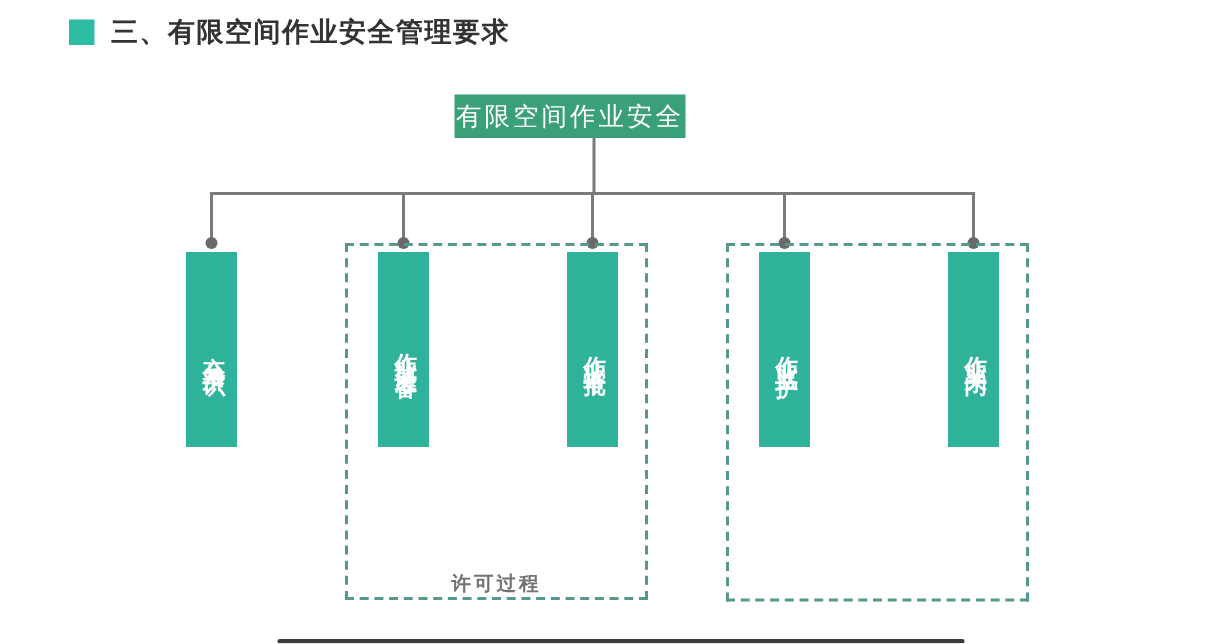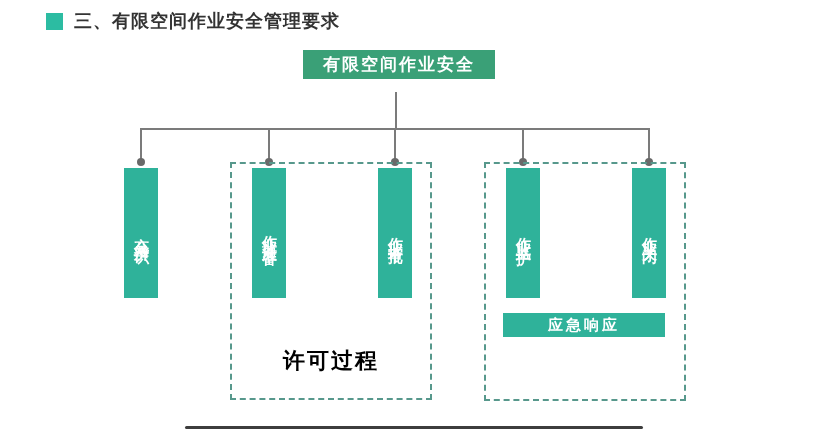--- a/index.html
+++ b/index.html
@@ -7,22 +7,22 @@
     position:relative;width:815px;height:429px;background:#ffffff;
     font-family:"Liberation Sans","DejaVu Sans",sans-serif;overflow:hidden;
   }
   
   .header{position:absolute;left:22px;top:9px;display:flex;align-items:center;gap:11px;padding-left:24px;}
   .bullet{width:17px;height:17px;background:#2cbca2;}
   .title{font-size:18px;font-weight:bold;color:#333;letter-spacing:1px;}
 
   
   .root-box{
-    position:absolute;left:303px;top:50px;width:192px;height:29px;
-    background:#3aa077;color:#fff;font-size:17px;font-weight:bold;
+    position:absolute;left:303px;top:63px;width:154px;height:29px;
+    background:#3aa077;color:#fff;font-size:17px;font-weight:normal;
     display:flex;align-items:center;justify-content:center;letter-spacing:2px;
   }
 
   
   .line{position:absolute;background:#7b7b7b;}
   .stem{left:395px;top:92px;width:2px;height:37px;}
   .rail{left:140px;top:128px;width:510px;height:2px;}
   .drop{top:129px;width:2px;height:30px;}
   .drop1{left:140px;} .drop2{left:268px;} .drop3{left:394px;} .drop4{left:522px;} .drop5{left:648px;}
   .dot{position:absolute;top:158px;width:8px;height:8px;border-radius:50%;background:#696969;}
@@ -35,22 +35,22 @@
     writing-mode:vertical-rl;text-orientation:upright;letter-spacing:4px;
     display:flex;align-items:center;justify-content:center;
   }
   .vbar1{left:124px;} .vbar2{left:252px;} .vbar3{left:378px;} .vbar4{left:506px;} .vbar5{left:632px;}
 
   
   .dash-box{position:absolute;border:2px dashed #57988c;}
   .permit-box{left:230px;top:162px;width:198px;height:234px;}
   .operation-box{left:484px;top:162px;width:198px;height:235px;}
   .group-label{
-    position:absolute;top:346px;transform:translateX(-50%);
-    font-size:22px;font-weight:bold;color:#000000;letter-spacing:2px;white-space:nowrap;
+    position:absolute;top:380px;transform:translateX(-50%);
+    font-size:13px;font-weight:bold;color:#737373;letter-spacing:2px;white-space:nowrap;
   }
   .permit-label{left:331px;}
   .operation-label{left:585px;}
 
   
   .er-bar{
     position:absolute;left:503px;top:313px;width:162px;height:24px;background:#2fb29a;
     color:#fff;font-size:15px;font-weight:bold;letter-spacing:3px;
     display:flex;align-items:center;justify-content:center;
   }
@@ -89,20 +89,19 @@
 
   <div class="dash-box permit-box"></div>
   <div class="dash-box operation-box"></div>
 
   <div class="vbar vbar1">充分辨识</div>
   <div class="vbar vbar2">作业前准备</div>
   <div class="vbar vbar3">作业审批</div>
   <div class="vbar vbar4">作业监护</div>
   <div class="vbar vbar5">作业关闭</div>
 
-  <div class="er-bar">应急响应</div>
 
   <div class="group-label permit-label">许可过程</div>
 
 
   <div class="bottom-line"></div>
 
 </div>
 
 </body></html>

